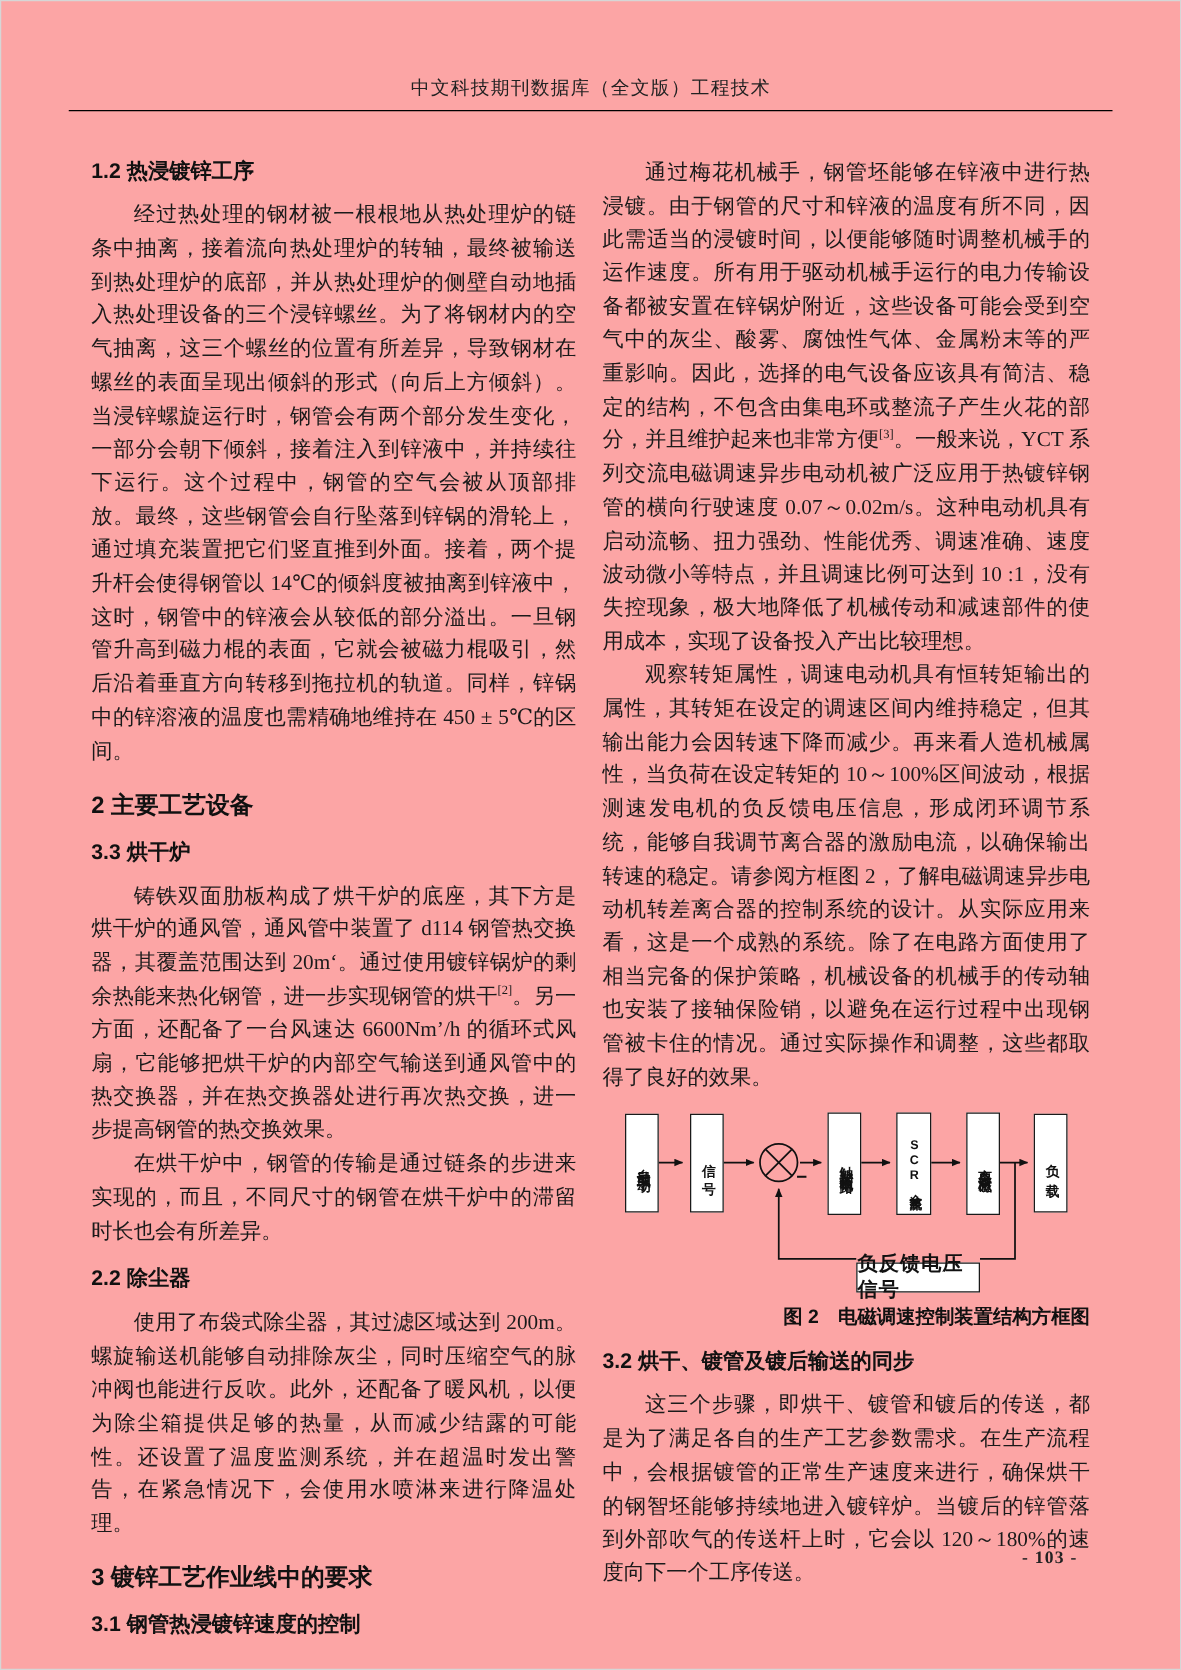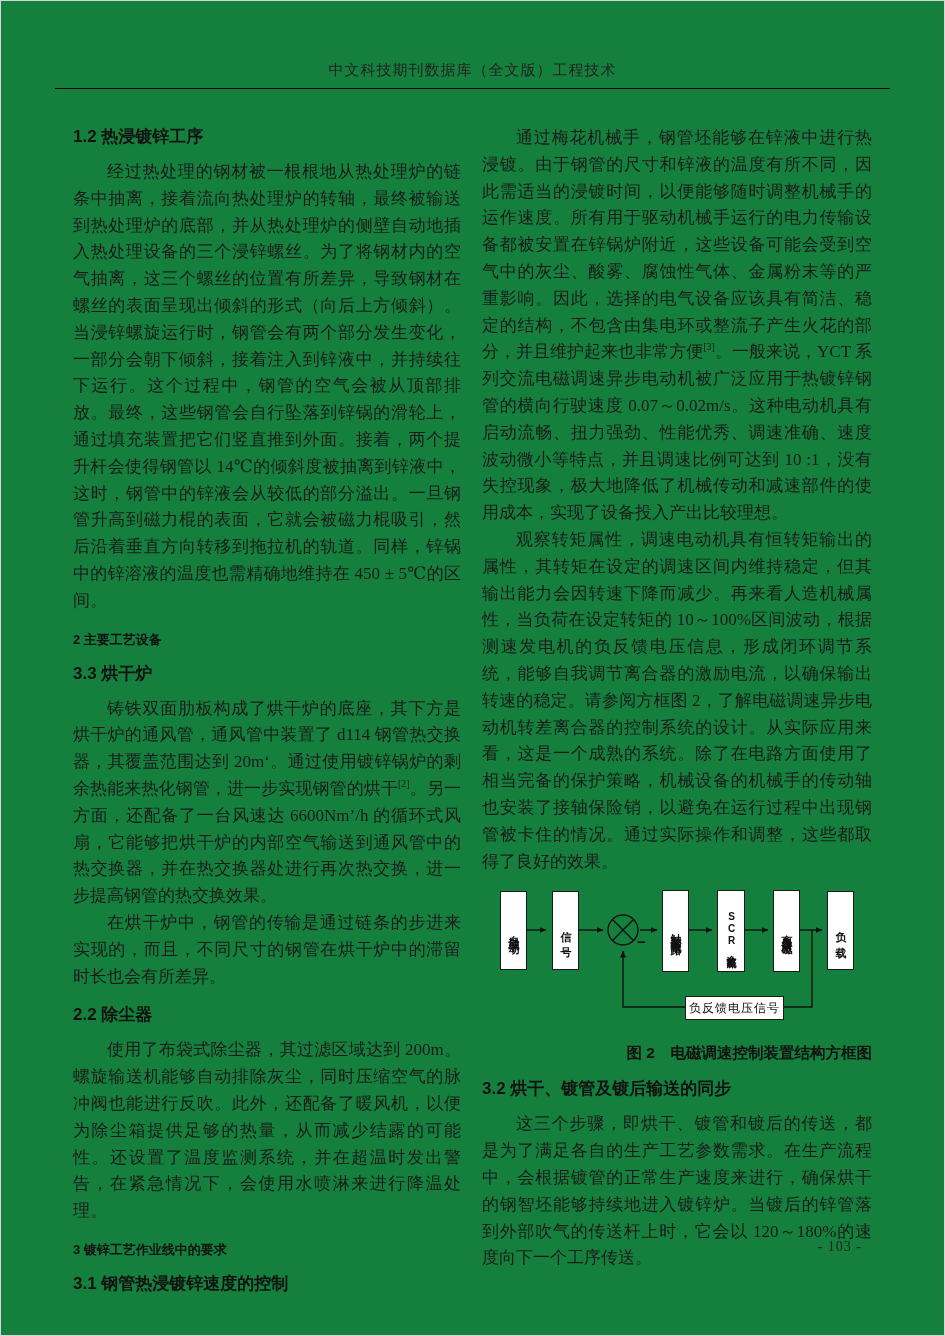--- a/index.html
+++ b/index.html
@@ -1,20 +1,20 @@
 <!DOCTYPE html>
 <html lang="zh"><head>
 <meta charset="utf-8">
 <style>
   html,body{margin:0;padding:0;background:#ffffff;}
   .page{
     position:relative;
     width:943px;height:1334px;
     border:1px solid #d6d6d6;
-    background:#15803d;
+    background:#fca5a5;
     color:#1a1a1a;
     font-family:"Liberation Serif","DejaVu Serif",serif;
     overflow:hidden;
   }
   .header{
     padding-top:60px;
     text-align:center;
     font-size:15px;
     letter-spacing:1px;
     color:#222;
@@ -34,21 +34,21 @@
     font-size:17px;
     line-height:26.8px;
     text-align:justify;
     text-indent:2em;
     margin:0;
   }
   .para sup{font-size:10px;line-height:0;}
   .h2{
     font-family:"Liberation Sans","DejaVu Sans",sans-serif;
     font-weight:bold;
-    font-size:13px;
+    font-size:19px;
     margin:16px 0 12px 0;
     color:#111;
   }
   .h3{
     font-family:"Liberation Sans","DejaVu Sans",sans-serif;
     font-weight:bold;
     font-size:17px;
     margin:13px 0 11px 0;
     color:#111;
   }
@@ -68,44 +68,44 @@
     display:flex;align-items:center;justify-content:center;
     writing-mode:vertical-rl;
     text-orientation:upright;
     font-size:11px;
     font-weight:bold;
     letter-spacing:2px;
     color:#111;
   }
   .fb-box{
     position:absolute;
-    left:203px;top:111px;width:97px;height:22px;
+    left:203px;top:125px;width:97px;height:22px;
     border:1.5px solid #1a1a1a;
     background:#fff;
     display:flex;align-items:center;justify-content:center;
-    font-size:12px;font-weight:normal;color:#111;
+    font-size:16px;font-weight:bold;color:#111;
     letter-spacing:1px;
   }
   .minus{
     position:absolute;left:155px;top:48px;
     font-size:15px;font-weight:bold;color:#111;
   }
   .fig-caption{
     font-family:"Liberation Sans","DejaVu Sans",sans-serif;
     font-weight:bold;
     font-size:15.5px;
     text-align:right;
     margin:8px 0 0 0;
     color:#111;
   }
   .page-number{
     position:absolute;
     right:82px;top:1238px;
     font-size:14px;
-    font-weight:400;
+    font-weight:700;
     color:#222;
     letter-spacing:1px;
   }
 </style>
 </head>
 <body>
 
 <div class="page">
 
   <div class="header">

